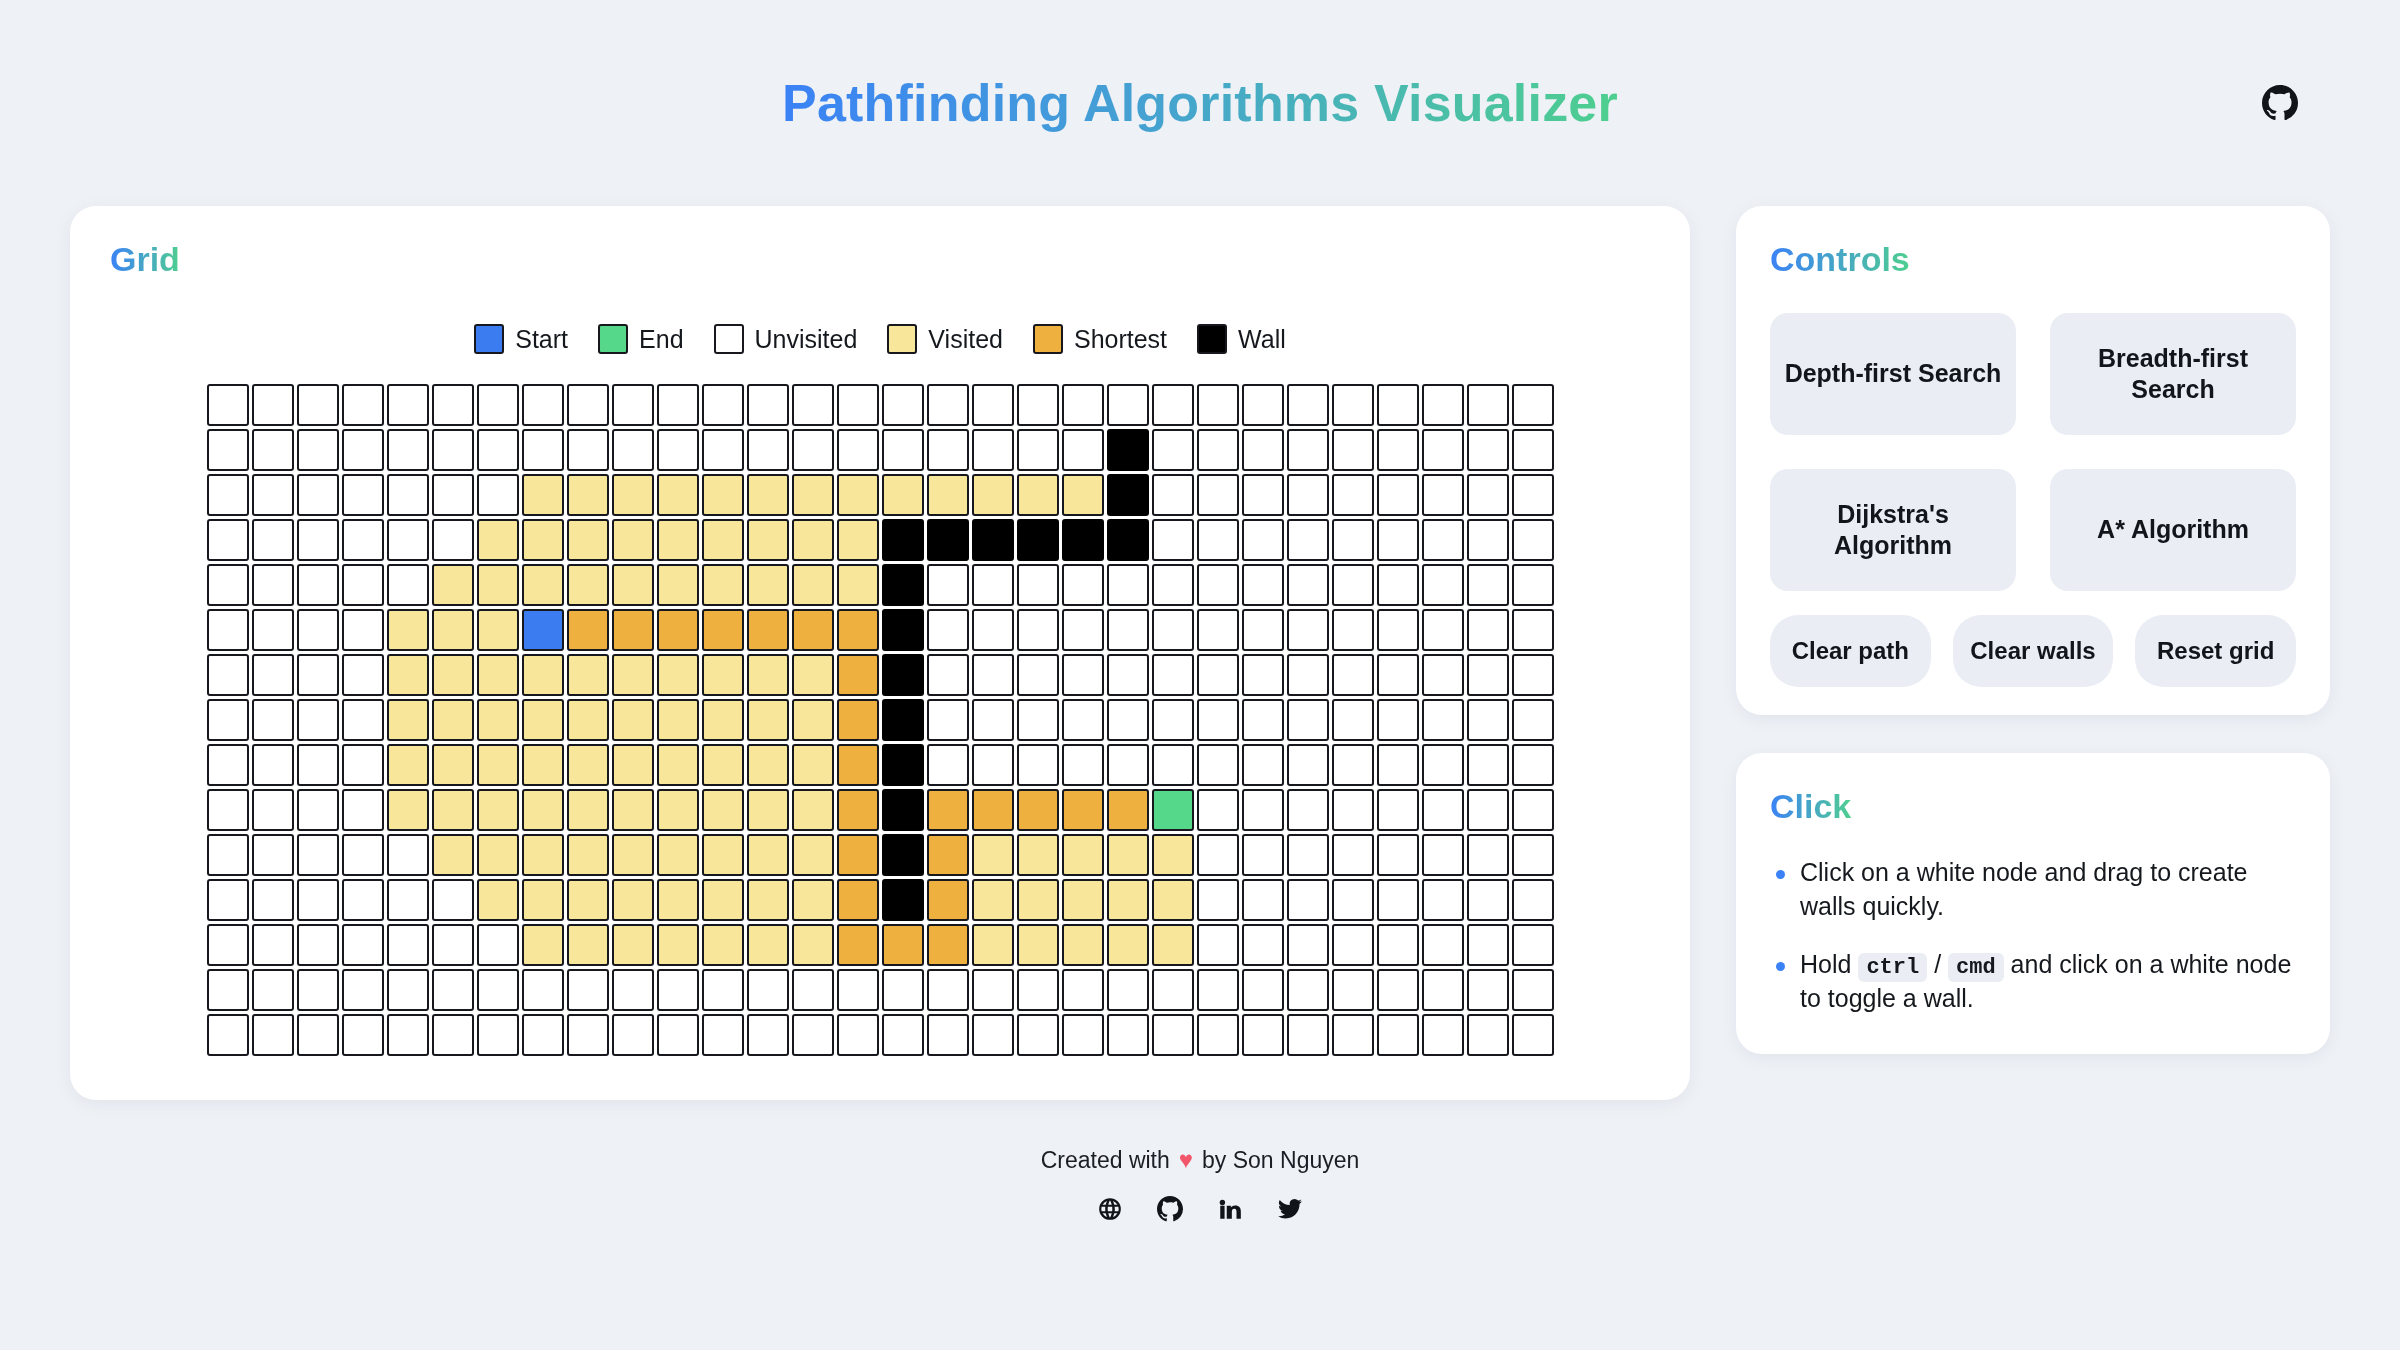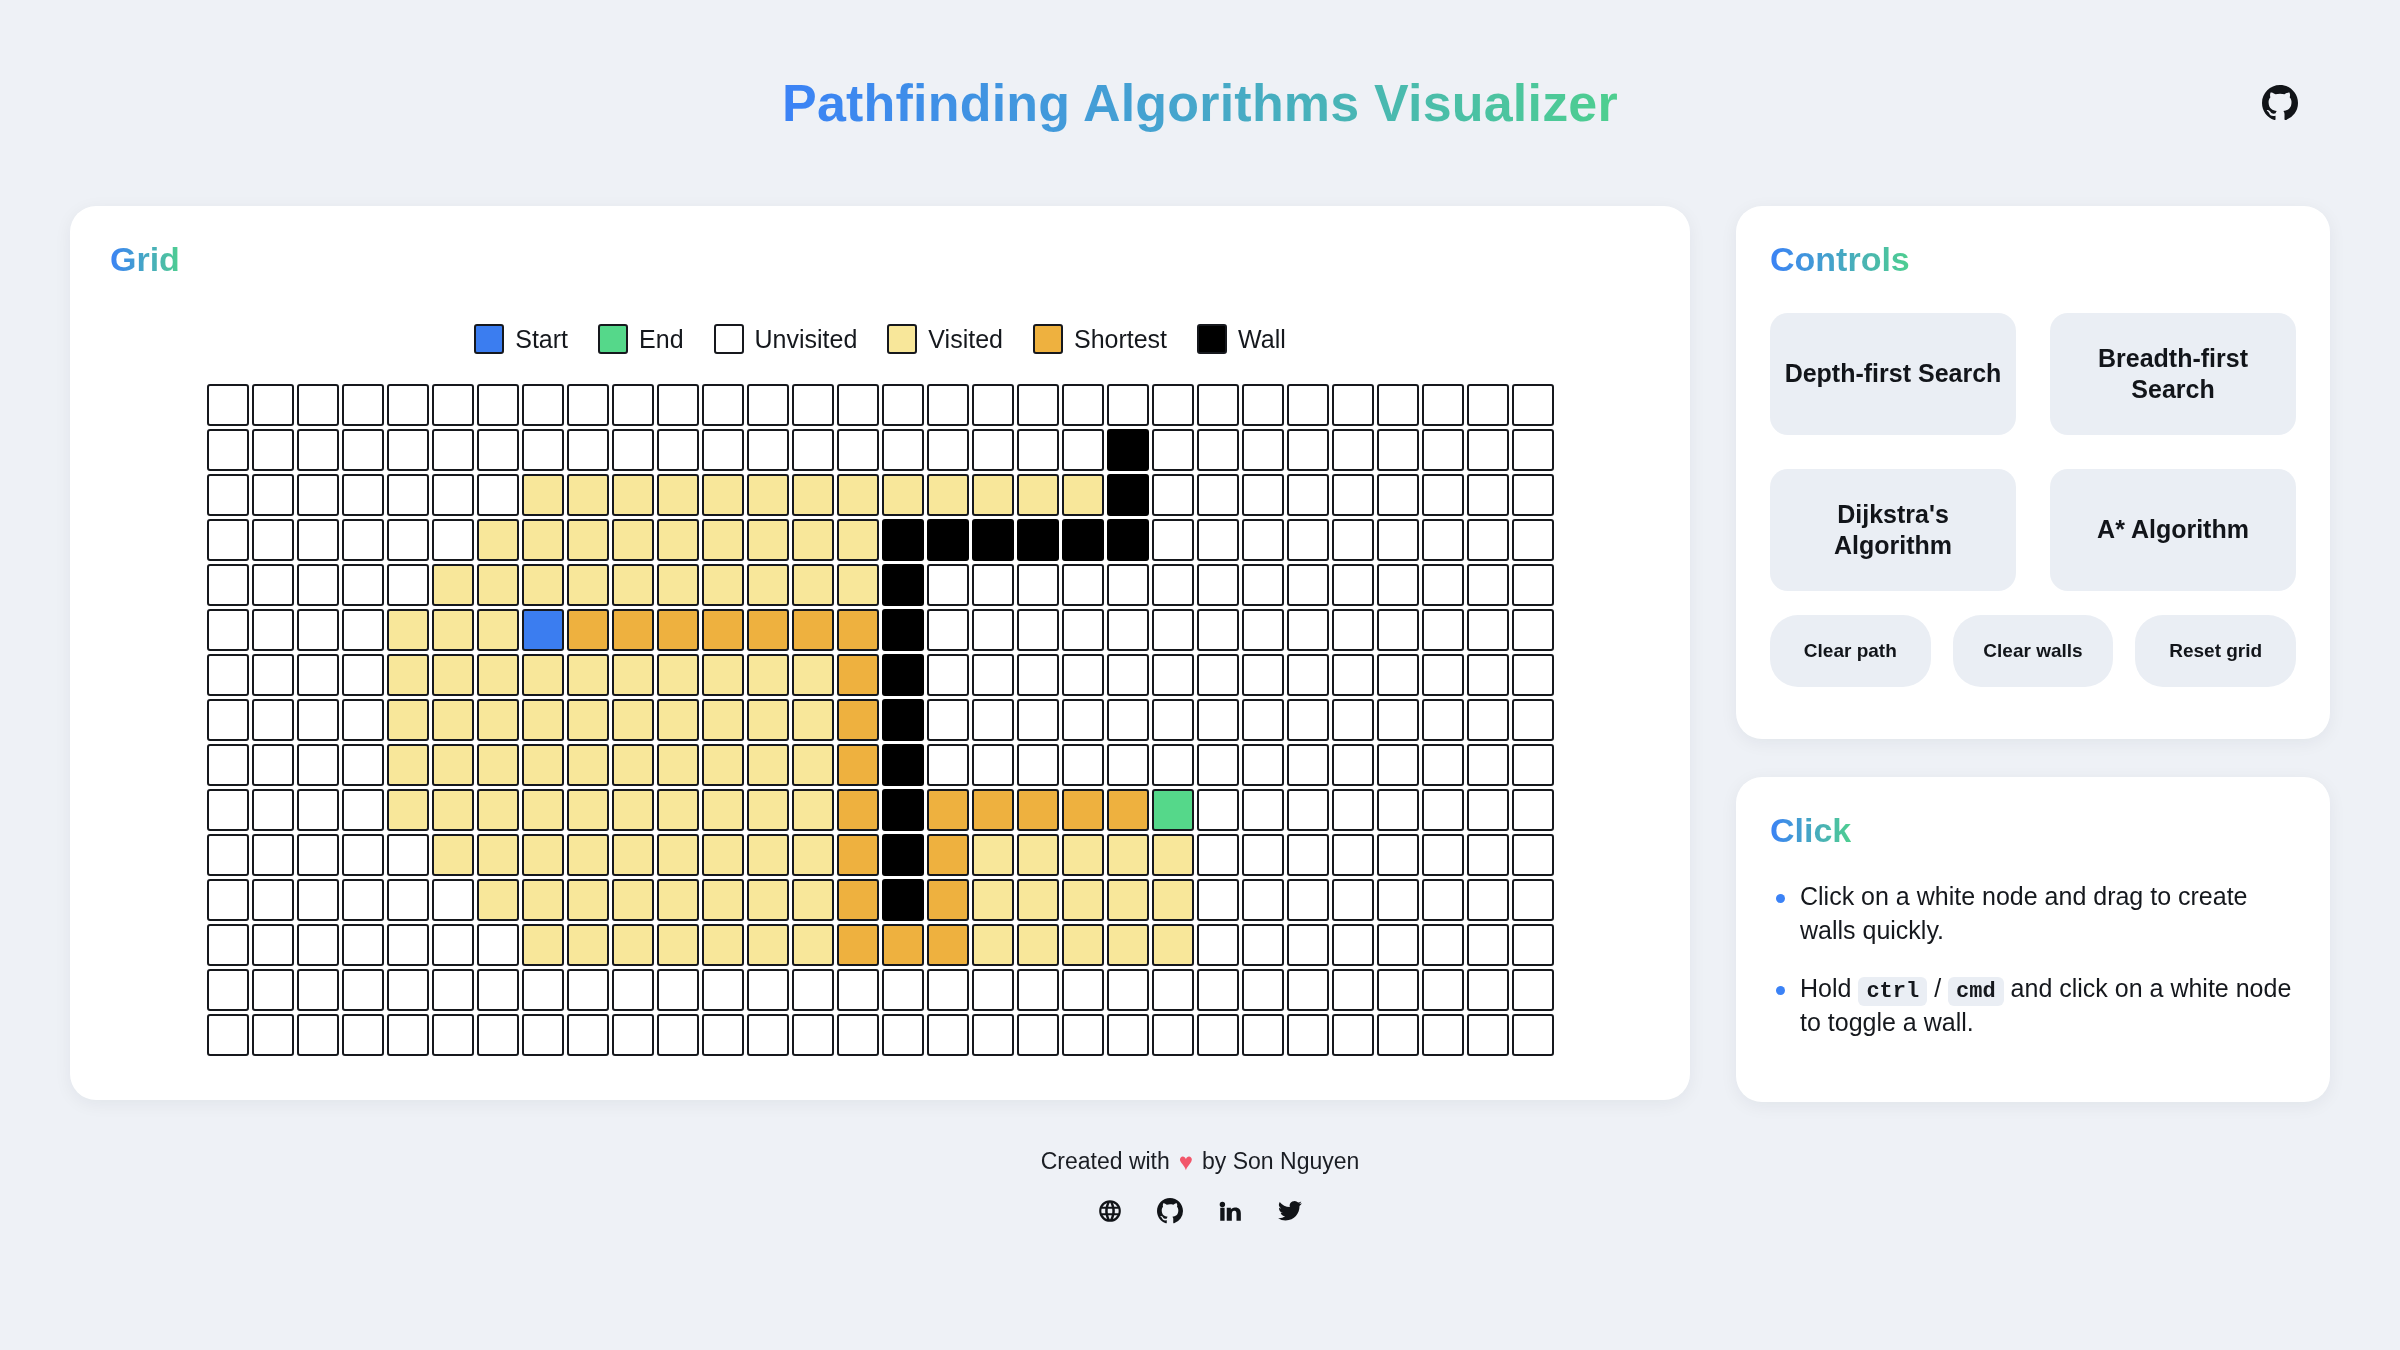--- a/index.html
+++ b/index.html
@@ -57,21 +57,21 @@
     background: #ffffff;
     border-radius: 26px;
     box-shadow: 0 4px 18px rgba(20,30,50,.06);
   }
   .grid-card {
     flex: 0 0 1620px;
     padding: 34px 40px 44px;
     min-height: 880px;
   }
   .side { flex: 1; display: flex; flex-direction: column; gap: 38px; }
-  .side-card { padding: 34px 34px 52px; }
+  .side-card { padding: 34px 34px 28px; }
 
   .panel-title {
     font-size: 34px;
     font-weight: 700;
     background: linear-gradient(90deg, #3b82f6 0%, #4ab6b0 70%, #4ecf8f 100%);
     -webkit-background-clip: text;
     background-clip: text;
     color: transparent;
     display: inline-block;
   }
@@ -136,21 +136,21 @@
     grid-template-columns: 1fr 1fr 1fr;
     gap: 22px;
     margin-top: 24px;
   }
   .small-btn {
     background: #eaeef4;
     border: none;
     border-radius: 28px;
     height: 72px;
     font-family: inherit;
-    font-size: 19px;
+    font-size: 24px;
     font-weight: 700;
     color: #12151a;
     cursor: pointer;
   }
 
   
   .tips-list { margin-top: 30px; list-style: none; }
   .tips-list li {
     position: relative;
     padding-left: 30px;

